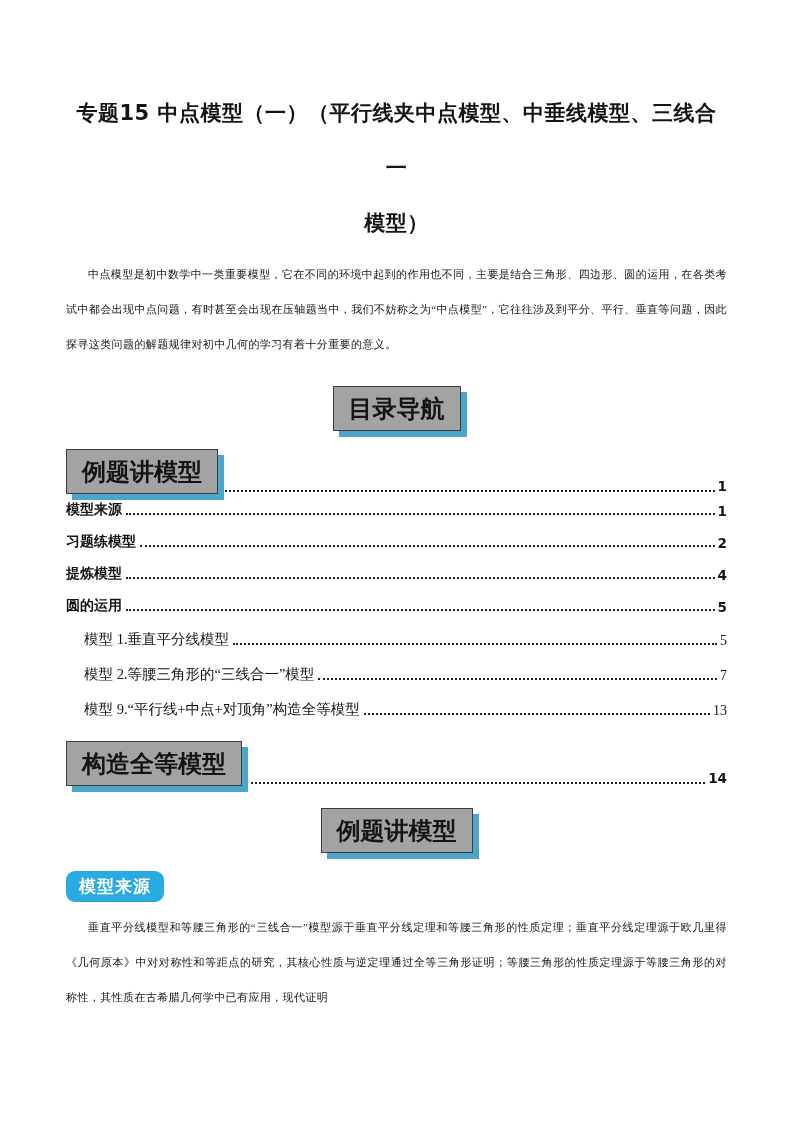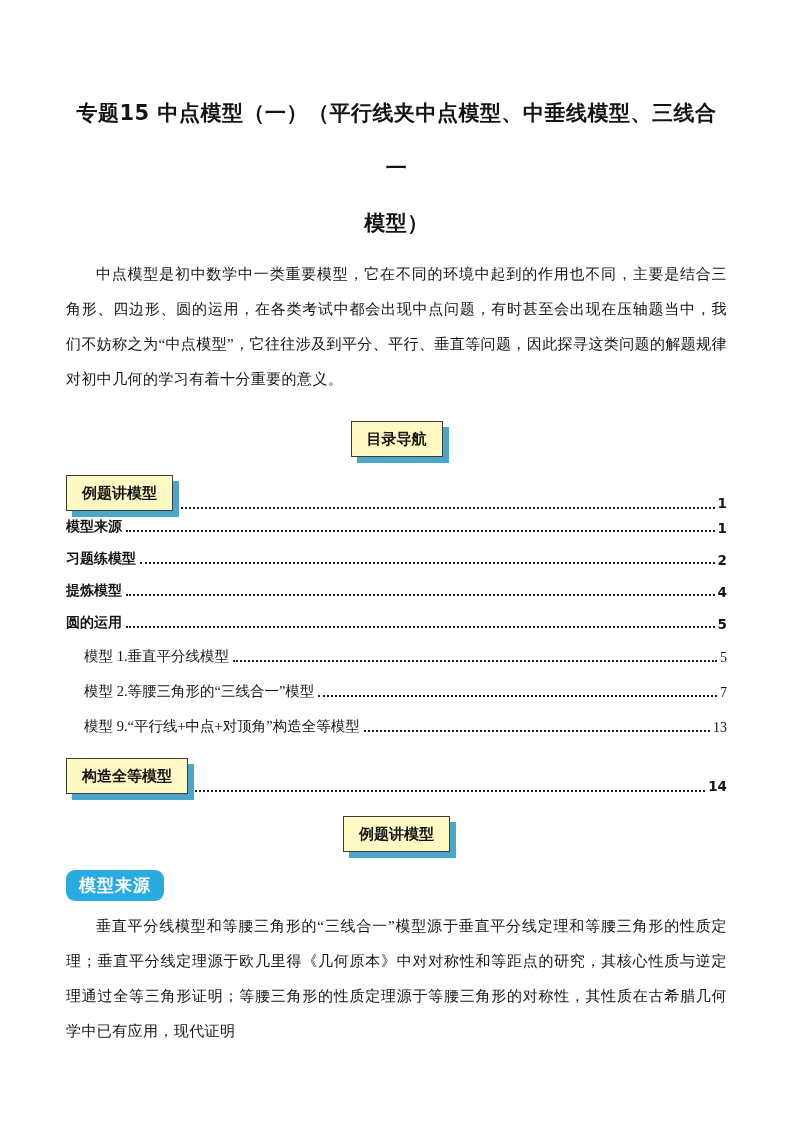--- a/index.html
+++ b/index.html
@@ -17,38 +17,38 @@
   .doc-title {
     font-family: "DejaVu Sans", "Liberation Sans", sans-serif;
     font-weight: bold;
     font-size: 21px;
     line-height: 55px;
     text-align: center;
     margin: 0 0 6px 0;
     letter-spacing: 0.5px;
   }
   .body-text {
-    font-size: 15px;
+    font-size: 11px;
     line-height: 35px;
     text-align: justify;
     text-indent: 2em;
     margin: 0;
     letter-spacing: 0.4px;
   }
   .body-text b { letter-spacing: 0.2px; }
   
   .badge {
     position: relative;
     display: inline-block;
-    background: #fef9c3;
+    background: #a3a3a3;
     border: 1.5px solid #3c3c3c;
     box-shadow: 6px 6px 0 0 #4BA6C9;
     font-family: "DejaVu Sans", "Liberation Sans", sans-serif;
     font-weight: bold;
-    font-size: 15px;
+    font-size: 24px;
     line-height: 1;
     padding: 10px 15px 9px 15px;
     white-space: nowrap;
     text-align: right;
   }
   .badge-center { text-align: center; margin: 24px 0 12px 0; }
   .badge-center-2 { text-align: center; margin: 22px 0 14px 0; }
   
   .toc { margin-top: 14px; }
   .toc-row {

